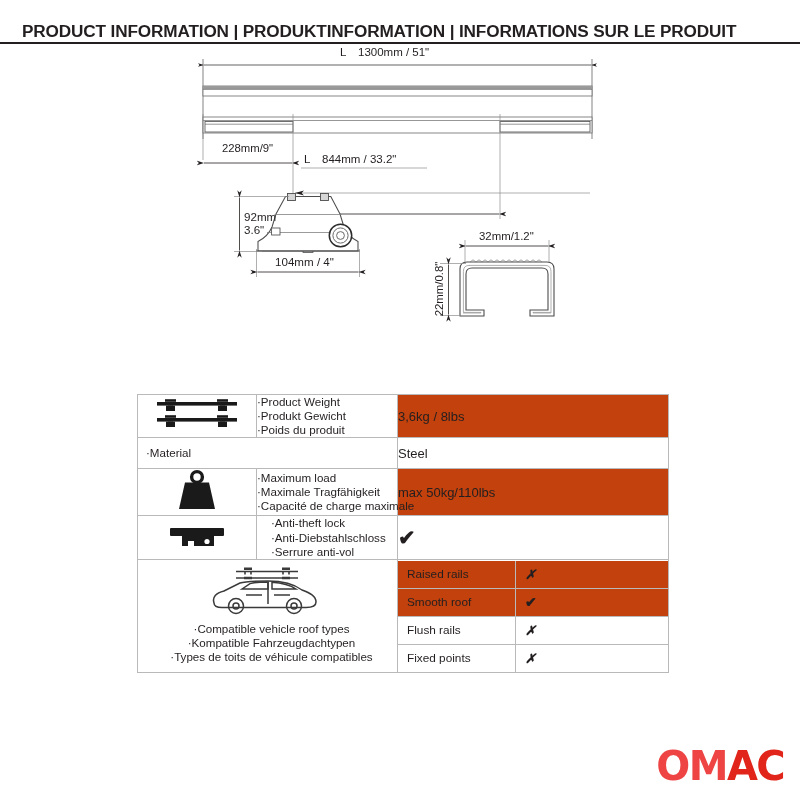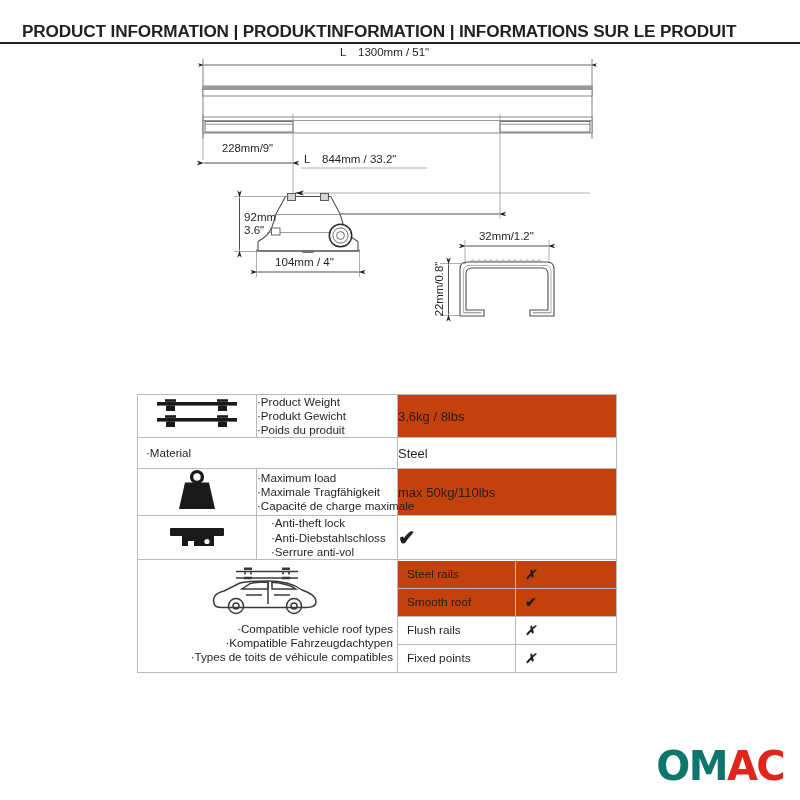--- a/index.html
+++ b/index.html
@@ -43,21 +43,21 @@
     width: 800px;
     height: 344px;
   }
   .drawings svg { display: block; }
 
   
   .spec-table {
     position: absolute;
     left: 137px;
     top: 394px;
-    width: 480px;
+    width: 532px;
     border-collapse: collapse;
     table-layout: fixed;
     font-size: 11.6px;
     color: #231f20;
   }
   .spec-table td {
     border: 1px solid #b9b9b9;
     vertical-align: middle;
     padding: 0;
   }
@@ -106,39 +106,39 @@
     padding: 0 0 0 9px;
   }
   .compat td.cl { width: 108px; }
   .compat tr:first-child td { border-top: none; }
   .compat tr:last-child td { border-bottom: none; }
   .compat td:first-child { border-left: none; }
   .compat td:last-child { border-right: none; }
   .nested-host { padding: 0 !important; border-left: none !important; }
 
   .car-block {
-    text-align: right;
+    text-align: center;
     padding: 6px 4px 8px 6px;
     line-height: 1.22;
     font-size: 11.6px;
   }
   .car-block .car-svg { display: block; margin: 0 auto 4px 56px; }
 
   
   .logo {
     position: absolute;
     right: 16px;
     bottom: 14px;
     font-size: 40px;
     font-weight: bold;
     letter-spacing: -1.6px;
     line-height: 1;
     font-family: "DejaVu Sans", sans-serif;
   }
-  .logo .om { color: #0f766e; }
+  .logo .om { color: #ef4444; }
   .logo .ac { color: #e1251b; }
 </style>
 </head>
 <body>
 
 <div class="page-header">
   <div class="page-title">PRODUCT INFORMATION | PRODUKTINFORMATION | INFORMATIONS SUR LE PRODUIT</div>
 </div>
 
 <div class="drawings">
@@ -436,21 +436,21 @@
         </svg>
         <div>·Compatible vehicle roof types</div>
         <div>·Kompatible Fahrzeugdachtypen</div>
         <div>·Types de toits de véhicule compatibles</div>
       </div>
     </td>
     <td class="nested-host">
       <table class="compat">
         <tbody>
               <tr>
-          <td class="cl shade">Steel rails</td>
+          <td class="cl shade">Raised rails</td>
           <td class="shade">
             <span class="mark-no">✗</span>
           </td>
         </tr>
         <tr>
           <td class="cl shade">Smooth roof</td>
           <td class="shade">
             <span class="mark-yes">✔</span>
           </td>
         </tr>

